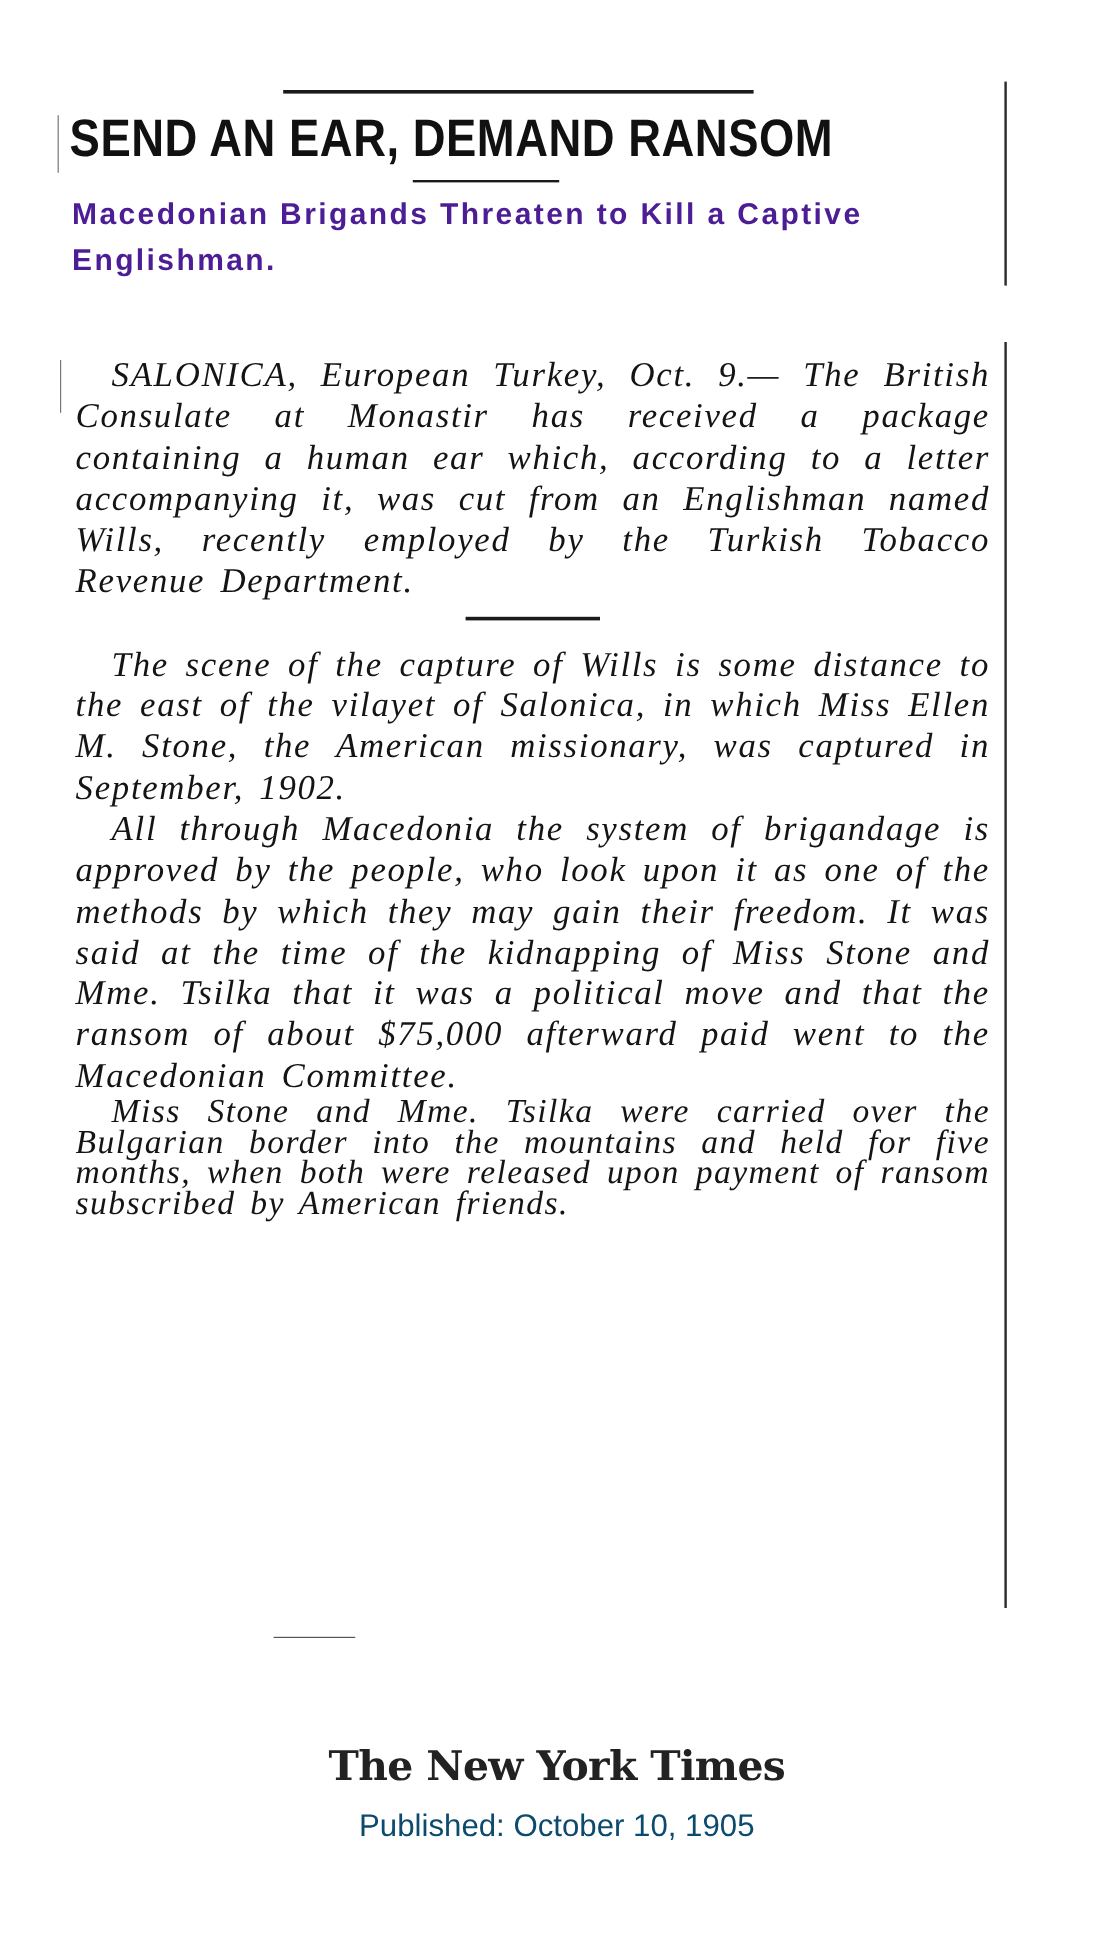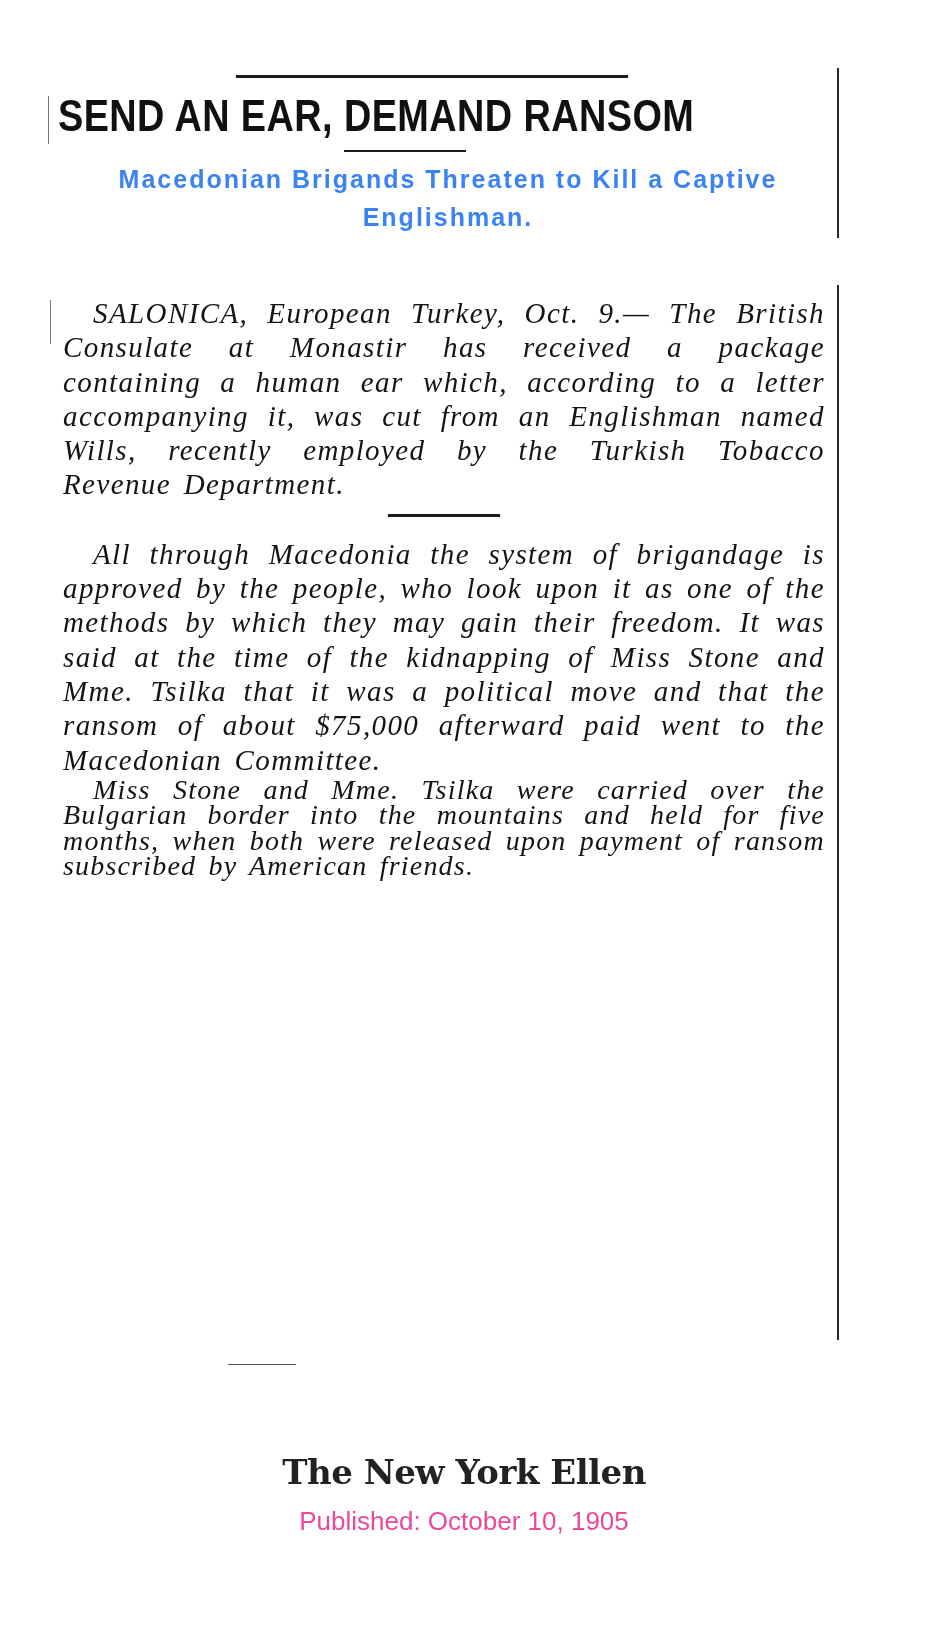--- a/index.html
+++ b/index.html
@@ -54,22 +54,21 @@
       position: absolute;
       left: 60px;
       top: 160px;
       width: 776px;
       margin: 0;
       font-family: "Liberation Sans", sans-serif;
       font-weight: bold;
       font-size: 25px;
       letter-spacing: 2px;
       line-height: 38px;
-      text-align: center;
-      color: #3b82f6;
+      color: #4c1d95;
     }
     .article-body {
       position: absolute;
       left: 63px;
       top: 296px;
       width: 762px;
       font-family: "Liberation Serif", serif;
       color: #141414;
     }
     .para {
@@ -108,21 +107,21 @@
       font-weight: bold;
       font-size: 34px;
       color: #222;
       letter-spacing: -0.5px;
       line-height: 60px;
       margin-top: 12px;
     }
     .publine {
       font-family: "Liberation Sans", sans-serif;
       font-size: 26px;
-      color: #ec4899;
+      color: #0c4a6e;
       line-height: 38px;
     }
   </style>
 </head>
 <body>
 
 <div class="clipping">
 
   <div class="rule" style="left:236px; top:75px; width:392px; height:3px;"></div>
 
@@ -135,23 +134,24 @@
   <div class="rule" style="left:344px; top:150px; width:122px; height:2px;"></div>
 
   <h2 class="subhead">Macedonian Brigands Threaten to Kill a Captive Englishman.</h2>
 
   <div class="vline left" style="left:50px; top:300px; height:44px;"></div>
   <div class="vline" style="left:837px; top:285px; height:1055px;"></div>
 
   <div class="article-body">
     <p class="para indent">SALONICA, European Turkey, Oct. 9.— The British Consulate at Monastir has received a package containing a human ear which, according to a letter accompanying it, was cut from an Englishman named Wills, recently employed by the Turkish Tobacco Revenue Department.</p>
     <div class="divider-short"></div>
+    <p class="para indent">The scene of the capture of Wills is some distance to the east of the vilayet of Salonica, in which Miss Ellen M. Stone, the American missionary, was captured in September, 1902.</p>
     <p class="para indent tight-first">All through Macedonia the system of brigandage is approved by the people, who look upon it as one of the methods by which they may gain their freedom. It was said at the time of the kidnapping of Miss Stone and Mme. Tsilka that it was a political move and that the ransom of about $75,000 afterward paid went to the Macedonian Committee.</p>
     <p class="para indent tight">Miss Stone and Mme. Tsilka were carried over the Bulgarian border into the mountains and held for five months, when both were released upon payment of ransom subscribed by American friends.</p>
   </div>
 
   <div class="rule" style="left:228px; top:1364px; width:68px; height:1px; background:#555;"></div>
 </div>
 
 <div class="footer">
-  <div class="masthead">The New York Ellen</div>
+  <div class="masthead">The New York Times</div>
   <div class="publine">Published: October 10, 1905</div>
 </div>
 
 </body></html>

